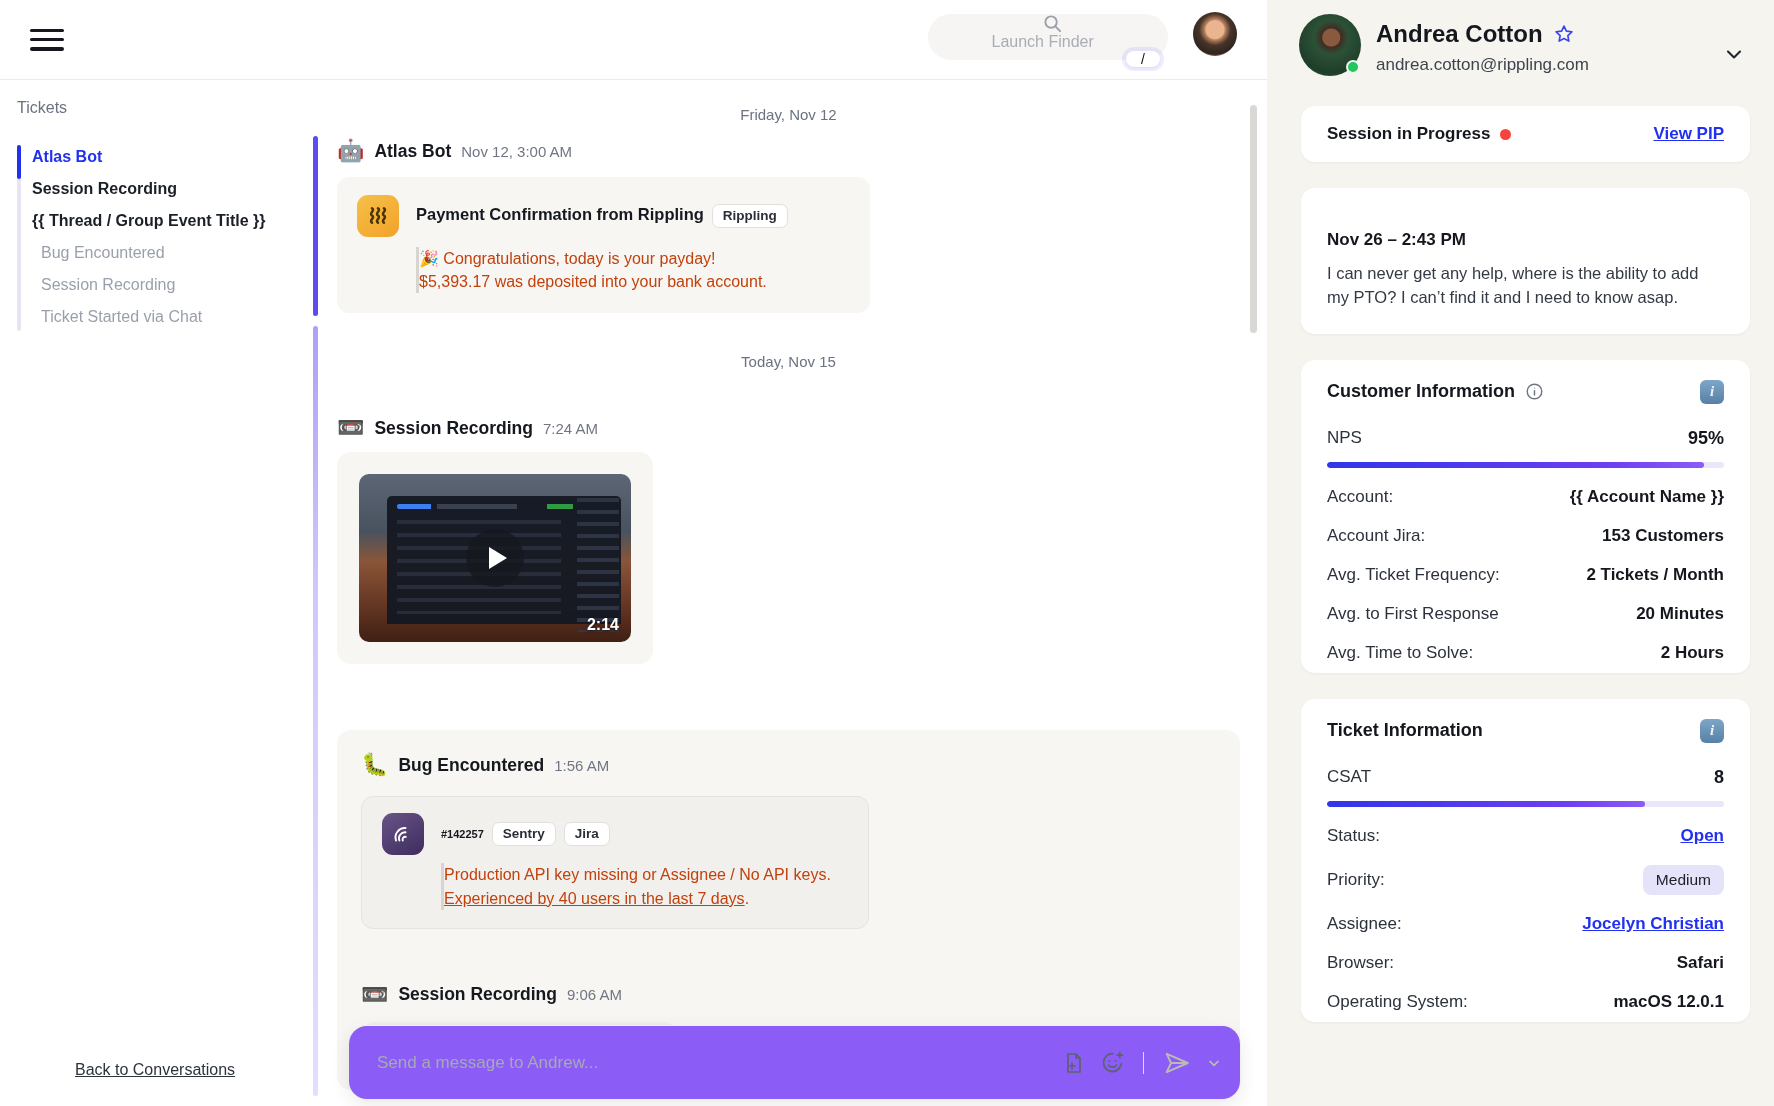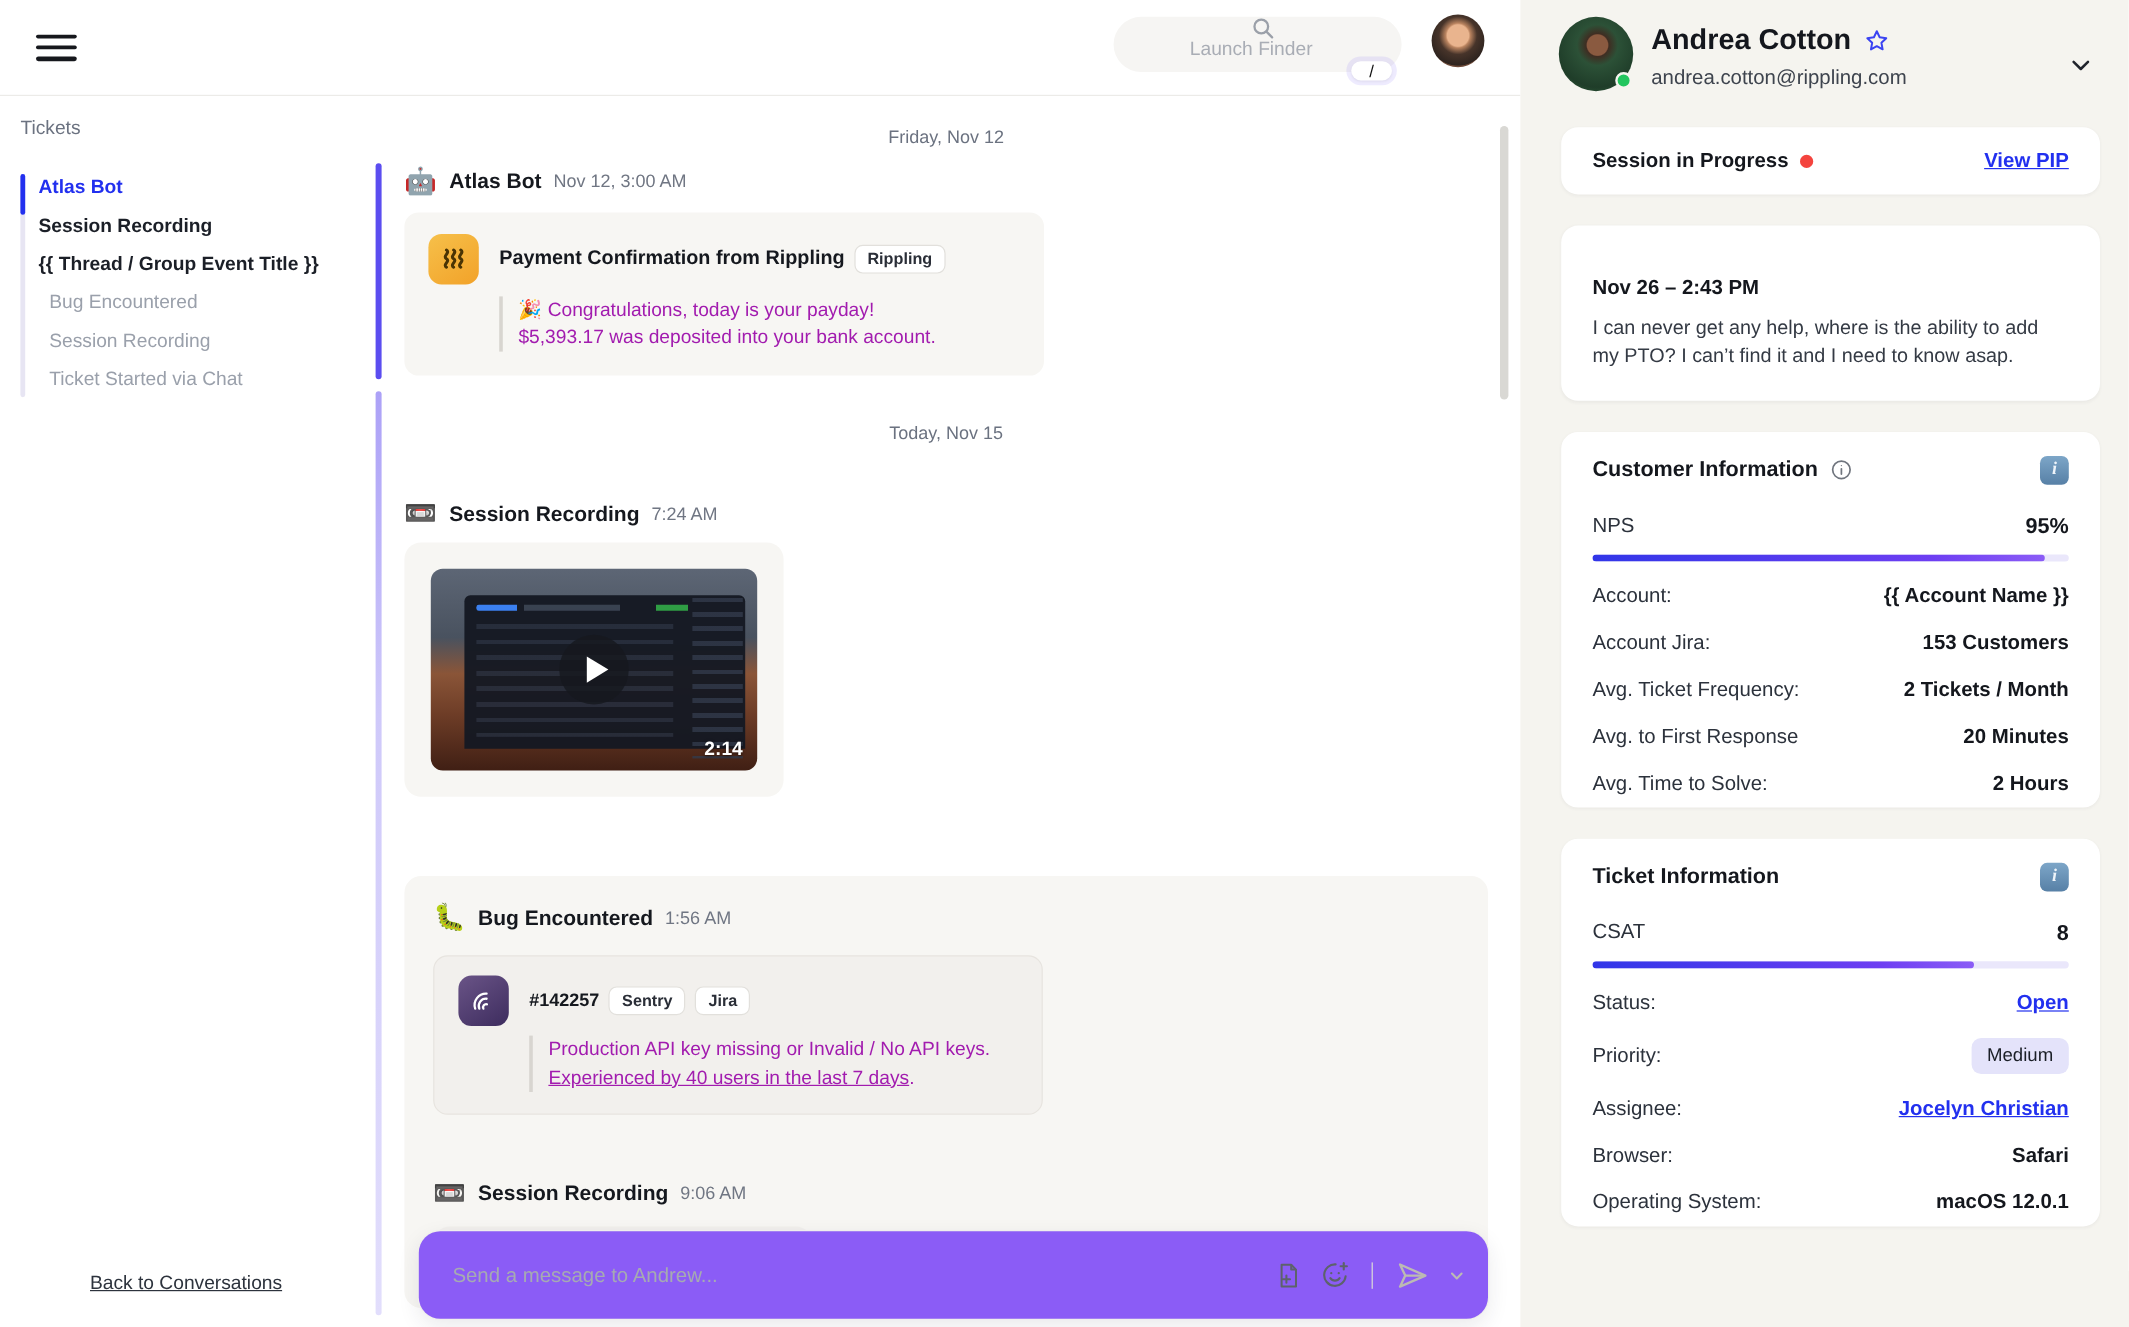--- a/index.html
+++ b/index.html
@@ -51,41 +51,41 @@
   .head-atlas { margin-top:17px; }
   .head-sr1 { margin-top:47px; }
 
   .pay-card { margin-top:15px; width:533px; background:#f7f6f3; border-radius:12px; padding:18px 20px; }
   .pay-row { display:flex; align-items:center; gap:17px; }
   .app-logo { width:42px; height:42px; border-radius:11px; flex:none; display:flex; align-items:center; justify-content:center; }
   .rippling-logo { background:linear-gradient(145deg,#f6c04a,#f2a229); }
   .pay-title { font-size:16.5px; font-weight:bold; color:#15181e; }
   .tag { display:inline-block; margin-left:8px; padding:3px 10px 4px; background:#fff; border:1px solid #e2e0dc; border-radius:7px;
     font-size:13.5px; font-weight:bold; color:#2a2e37; }
-  .quote { margin:10px 0 2px 59px; border-left:3px solid #d8d5d0; padding-left:13px; font-size:16px; color:#a21caf; line-height:1.45; }
+  .quote { margin:10px 0 2px 59px; border-left:3px solid #d8d5d0; font-size:16px; color:#c2410c; line-height:1.45; }
 
   .video-card { margin-top:13px; width:316px; background:#f7f6f3; border-radius:14px; padding:22px; }
   .video-thumb { position:relative; width:272px; height:168px; border-radius:10px; overflow:hidden;
     background:linear-gradient(180deg,#5d6675 0%,#49525f 34%,#8a5538 52%,#6e3d27 72%,#401f14 100%); }
   .fake-win { position:absolute; left:28px; right:10px; top:22px; bottom:18px; background:#151923; border-radius:5px 5px 0 0; opacity:.96; }
   .fake-win::before { content:""; position:absolute; left:10px; right:10px; top:8px; height:5px; border-radius:2px;
     background:linear-gradient(90deg,#3b82f6 0 34px, transparent 34px 40px, #394150 40px 120px, transparent 120px 150px, #2ea043 150px 176px, transparent 176px); }
   .fake-win::after { content:""; position:absolute; left:10px; right:60px; top:24px; bottom:10px;
     background:repeating-linear-gradient(180deg,#2a3140 0 4px, transparent 4px 13px); opacity:.8; }
   .fake-side { position:absolute; right:12px; top:24px; bottom:10px; width:42px;
     background:repeating-linear-gradient(180deg,#323a4b 0 4px, transparent 4px 12px); opacity:.8; }
   .play-btn { position:absolute; left:50%; top:50%; transform:translate(-50%,-50%); width:58px; height:58px; border-radius:50%;
     background:rgba(22,24,30,.82); display:flex; align-items:center; justify-content:center; cursor:pointer; }
   .play-btn::after { content:""; margin-left:5px; border-left:18px solid #fff; border-top:11px solid transparent; border-bottom:11px solid transparent; }
   .duration { position:absolute; right:12px; bottom:8px; color:#fff; font-size:16px; font-weight:bold; text-shadow:0 1px 3px rgba(0,0,0,.6); }
 
   .group-card { margin-top:66px; background:#f7f6f3; border-radius:14px; padding:24px; height:360px; overflow:hidden; }
   .sentry-card { margin-top:20px; width:508px; background:#f2f0ed; border:1px solid #e7e4df; border-radius:12px; padding:16px 20px; }
   .sentry-logo { background:linear-gradient(145deg,#6a5487,#3d2c5e); }
-  .ticket-id { font-size:15px; font-weight:bold; color:#15181e; }
+  .ticket-id { font-size:11px; font-weight:bold; color:#15181e; }
   .bug-quote { margin:8px 0 2px 59px; }
   .u { text-decoration:underline; }
   .head-sr2 { margin-top:55px; }
   .partial-card { margin-top:16px; width:316px; height:60px; background:#f1efec; border-radius:14px 14px 0 0; }
 
   .composer { position:absolute; left:29px; right:27px; bottom:7px; height:73px; background:#8b5cf6; border-radius:18px;
     box-shadow:0 0 0 1px #f0efec, 0 6px 18px rgba(40,40,60,.10); display:flex; align-items:center; padding:0 18px 0 28px; }
   .composer input { flex:1; border:0; outline:0; font-size:17px; color:#2a2e37; background:transparent;
     font-family:"Liberation Sans","DejaVu Sans",sans-serif; }
   .composer input::placeholder { color:#a6aab2; }
@@ -244,21 +244,21 @@
                     <path d="M5 18.5 a 9.5 9.5 0 0 1 9.5 -12.5"></path>
                     <path d="M8.4 18.5 a 6 6 0 0 1 6.1 -8.2"></path>
                     <path d="M11.8 18.5 a 2.6 2.6 0 0 1 3 -3.6"></path>
                   </svg>
                 </div>
                 <div>
                   <span class="ticket-id">#142257</span><span class="tag">Sentry</span><span class="tag">Jira</span>
                 </div>
               </div>
               <div class="quote bug-quote">
-                <div>Production API key missing or Invalid / No API keys.</div>
+                <div>Production API key missing or Assignee / No API keys.</div>
                 <div><span class="u">Experienced by 40 users in the last 7 days</span><span>.</span></div>
               </div>
             </div>
 
             <div class="msg-head head-sr2">
               <span class="msg-emoji">📼</span>
               <span class="msg-name">Session Recording</span>
               <span class="msg-time">9:06 AM</span>
             </div>
             <div class="partial-card"></div>

